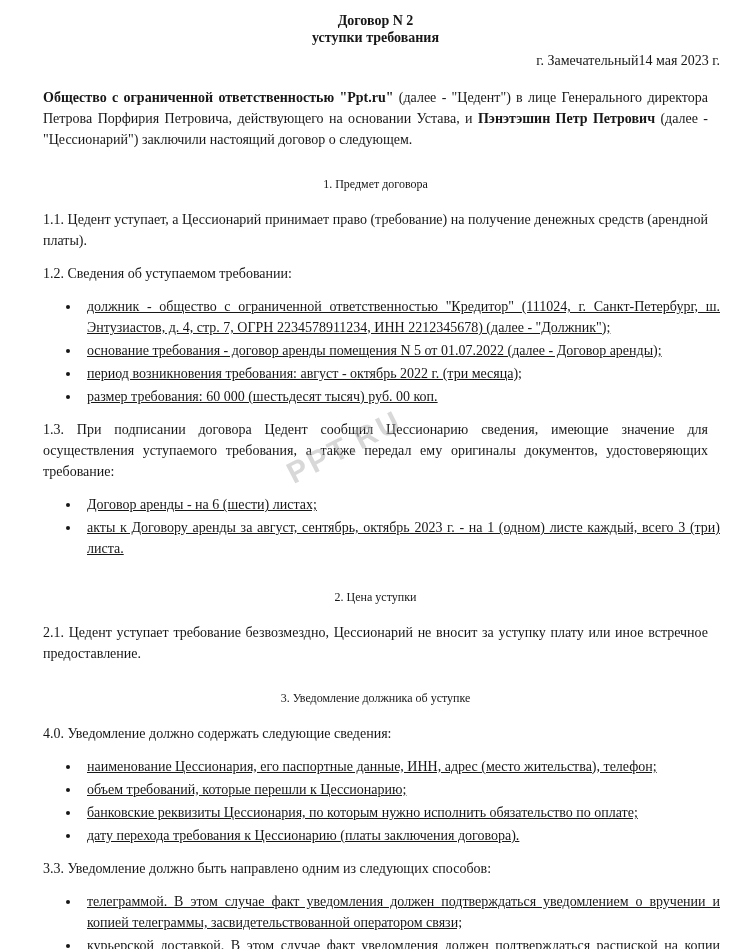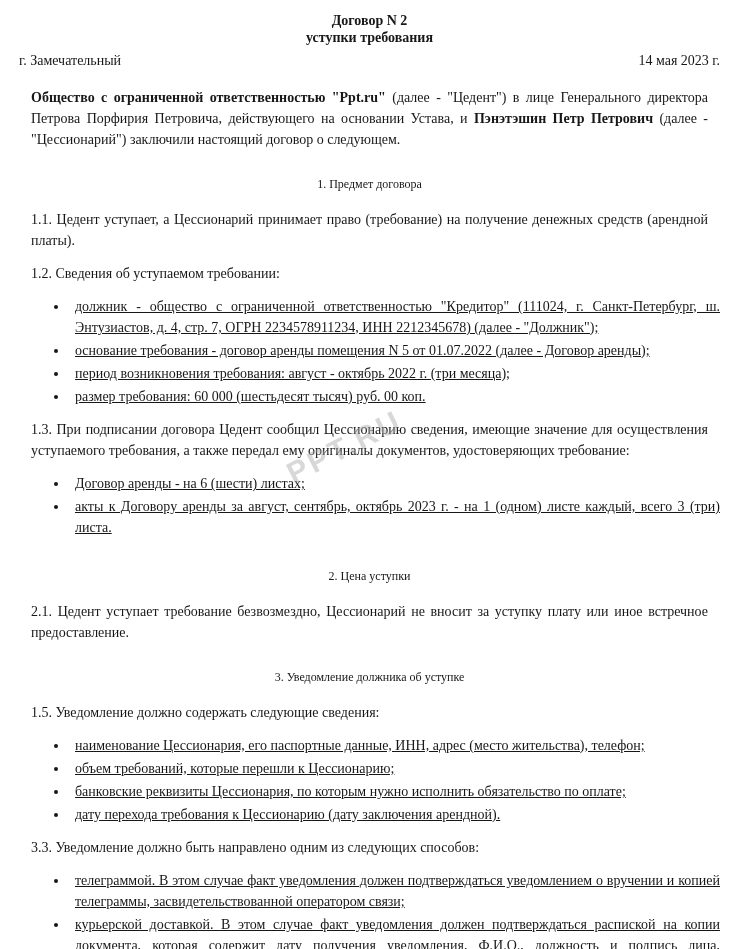--- a/index.html
+++ b/index.html
@@ -11,32 +11,32 @@
     font-family: "Liberation Serif", serif;
     font-size: 14px;
     line-height: 21px;
     color: #171717;
     overflow: hidden;
   }
   .doc {
     position: relative;
     width: 750px;
     height: 833px;
-    padding: 12px 30px 20px 19px;
+    padding: 12px 30px 20px 31px;
   }
   .title {
     text-align: center;
     font-weight: bold;
     line-height: 17px;
     margin: 0;
     font-size: 14px;
   }
   .meta-row {
     display: flex;
-    justify-content: space-between;
+    justify-content: flex-end;
     margin-top: 4px;
   }
   p.para {
     margin: 12px;
     text-align: justify;
   }
   p.intro { margin-top: 16px; }
   .section-heading {
     text-align: center;
     font-weight: normal;
@@ -104,27 +104,27 @@
   </ul>
 
   <div class="watermark">PPT.RU</div>
 
   <div class="section-heading" style="margin-top:30px;text-align:center;">2. Цена уступки</div>
 
   <p class="para">2.1. Цедент уступает требование безвозмездно, Цессионарий не вносит за уступку плату или иное встречное предоставление.</p>
 
   <div class="section-heading">3. Уведомление должника об уступке</div>
 
-  <p class="para">1.5. Уведомление должно содержать следующие сведения:</p>
+  <p class="para">4.0. Уведомление должно содержать следующие сведения:</p>
 
   <ul class="bullets">
     <li>наименование Цессионария, его паспортные данные, ИНН, адрес (место жительства), телефон;</li>
     <li>объем требований, которые перешли к Цессионарию;</li>
     <li>банковские реквизиты Цессионария, по которым нужно исполнить обязательство по оплате;</li>
-    <li>дату перехода требования к Цессионарию (дату заключения арендной).</li>
+    <li>дату перехода требования к Цессионарию (платы заключения договора).</li>
   </ul>
 
   <p class="para">3.3. Уведомление должно быть направлено одним из следующих способов:</p>
 
   <ul class="bullets">
     <li>телеграммой. В этом случае факт уведомления должен подтверждаться уведомлением о вручении и копией телеграммы, засвидетельствованной оператором связи;</li>
     <li>курьерской доставкой. В этом случае факт уведомления должен подтверждаться распиской на копии документа, которая содержит дату получения уведомления, Ф.И.О., должность и подпись лица, получившего документ.</li>
   </ul>
 
 </div>

